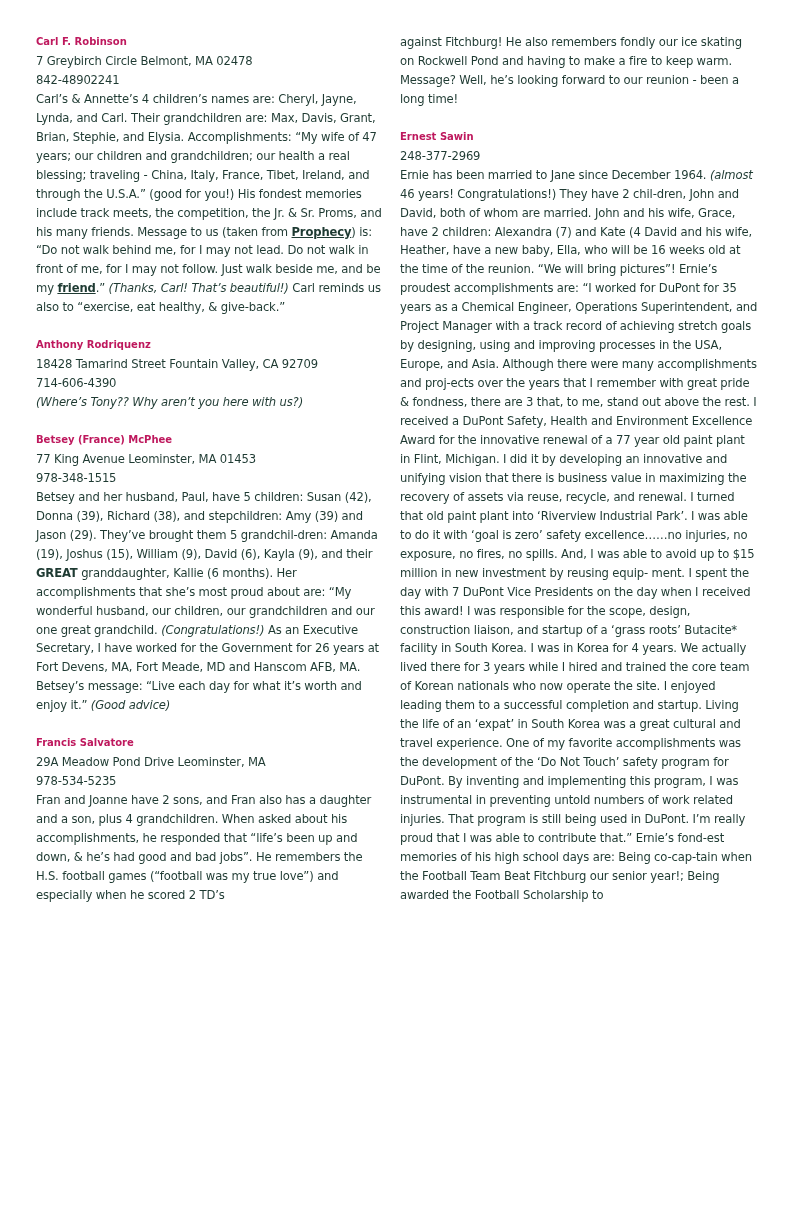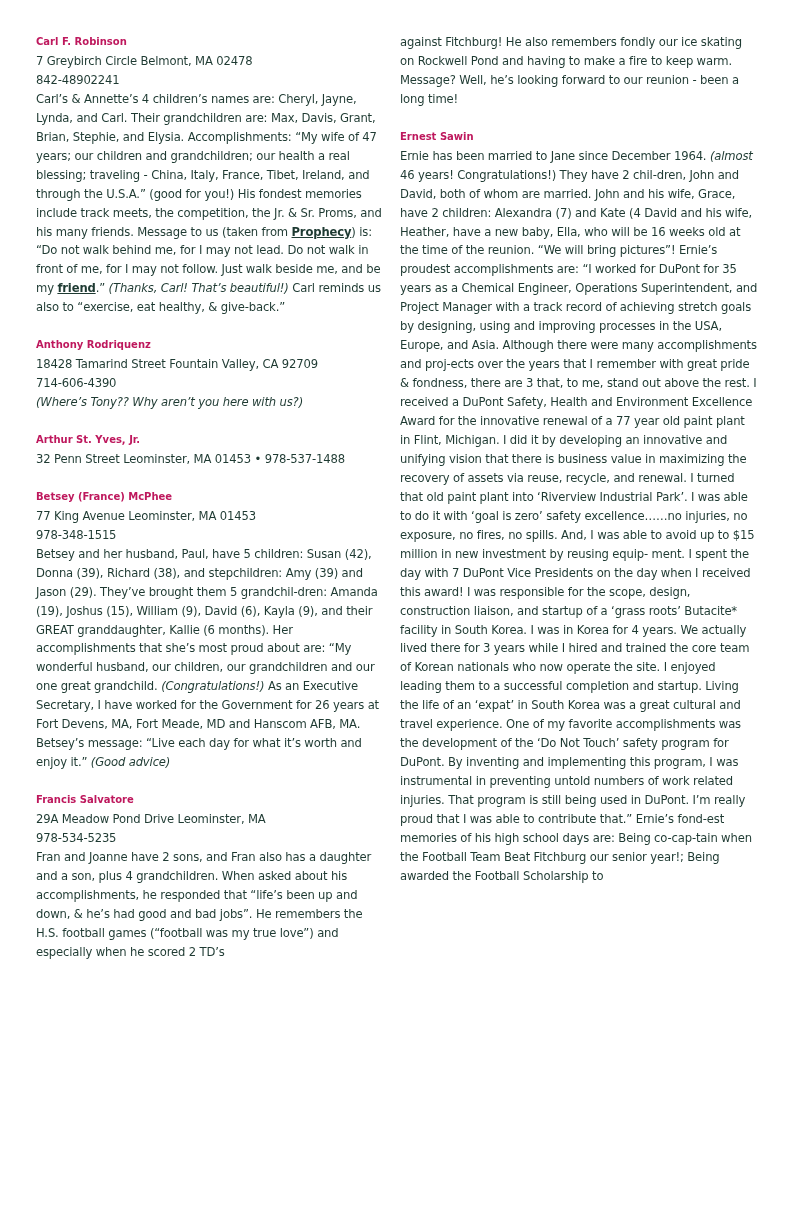--- a/index.html
+++ b/index.html
@@ -7,41 +7,37 @@
          font-family: "DejaVu Sans", "Liberation Sans", sans-serif; color: #1e3a32; }
   .col { position: absolute; top: 33px; font-size: 11.6px; line-height: 18.95px; letter-spacing: -0.15px; }
   .col-left { left: 36px; width: 352px; }
   .col-right { left: 400px; width: 358px; }
   .entry { margin: 0 0 18.95px 0; }
   .name { font-weight: bold; font-size: 10px; color: #be185d; letter-spacing: 0; }
   .line { display: block; }
   .para { display: block; }
   .it { font-style: italic; }
   .ul { text-decoration: underline; font-weight: bold; }
-  .b { font-weight: normal; }
+  .b { font-weight: bold; }
 </style>
 </head>
 <body>
 
 <div class="col col-left">
   <div class="entry">
     <span class="line name">Carl F. Robinson</span>
     <span class="line">7 Greybirch Circle Belmont, MA 02478</span>
     <span class="line">842-48902241</span>
     <span class="para"><span>Carl’s &amp; Annette’s 4 children’s names are: Cheryl, Jayne, Lynda, and Carl. Their grandchildren are: Max, Davis, Grant, Brian, Stephie, and Elysia. Accomplishments: “My wife of 47 years; our children and grandchildren; our health a real blessing; traveling - China, Italy, France, Tibet, Ireland, and through the U.S.A.” (good for you!) His fondest memories include track meets, the competition, the Jr. &amp; Sr. Proms, and his many friends. Message to us (taken from </span><span class="ul">Prophecy</span><span>) is: “Do not walk behind me, for I may not lead. Do not walk in front of me, for I may not follow. Just walk beside me, and be my </span><span class="ul">friend</span><span>.” </span><span class="it">(Thanks, Carl! That’s beautiful!)</span><span> Carl reminds us also to “exercise, eat healthy, &amp; give-back.”</span></span>
   </div>
   <div class="entry">
     <span class="line name">Anthony Rodriquenz</span>
     <span class="line">18428 Tamarind Street Fountain Valley, CA 92709</span>
     <span class="line">714-606-4390</span>
     <span class="para"><span class="it">(Where’s Tony?? Why aren’t you here with us?)</span></span>
-  </div>
-  <div class="entry">
-    <span class="line name">Arthur St. Yves, Jr.</span>
-    <span class="line">32 Penn Street Leominster, MA 01453 • 978-537-1488</span>
   </div>
   <div class="entry">
     <span class="line name">Betsey (France) McPhee</span>
     <span class="line">77 King Avenue Leominster, MA 01453</span>
     <span class="line">978-348-1515</span>
     <span class="para"><span>Betsey and her husband, Paul, have 5 children: Susan (42), Donna (39), Richard (38), and stepchildren: Amy (39) and Jason (29). They’ve brought them 5 grandchil-dren: Amanda (19), Joshus (15), William (9), David (6), Kayla (9), and their </span><span class="b">GREAT</span><span> granddaughter, Kallie (6 months). Her accomplishments that she’s most proud about are: “My wonderful husband, our children, our grandchildren and our one great grandchild. </span><span class="it">(Congratulations!)</span><span> As an Executive Secretary, I have worked for the Government for 26 years at Fort Devens, MA, Fort Meade, MD and Hanscom AFB, MA. Betsey’s message: “Live each day for what it’s worth and enjoy it.” </span><span class="it">(Good advice)</span></span>
   </div>
   <div class="entry">
     <span class="line name">Francis Salvatore</span>
     <span class="line">29A Meadow Pond Drive Leominster, MA</span>
@@ -49,15 +45,16 @@
     <span class="para"><span>Fran and Joanne have 2 sons, and Fran also has a daughter and a son, plus 4 grandchildren. When asked about his accomplishments, he responded that “life’s been up and down, &amp; he’s had good and bad jobs”. He remembers the H.S. football games (“football was my true love”) and especially when he scored 2 TD’s</span></span>
   </div>
 </div>
 
 <div class="col col-right">
   <div class="entry">
     <span class="para">against Fitchburg! He also remembers fondly our ice skating on Rockwell Pond and having to make a fire to keep warm. Message? Well, he’s looking forward to our reunion - been a long time!</span>
   </div>
   <div class="entry">
     <span class="line name">Ernest Sawin</span>
+    <span class="line">248-377-2969</span>
     <span class="para"><span>Ernie has been married to Jane since December 1964. </span><span class="it">(almost</span><span> 46 years! Congratulations!) They have 2 chil-dren, John and David, both of whom are married. John and his wife, Grace, have 2 children: Alexandra (7) and Kate (4 David and his wife, Heather, have a new baby, Ella, who will be 16 weeks old at the time of the reunion. “We will bring pictures”! Ernie’s proudest accomplishments are: “I worked for DuPont for 35 years as a Chemical Engineer, Operations Superintendent, and Project Manager with a track record of achieving stretch goals by designing, using and improving processes in the USA, Europe, and Asia. Although there were many accomplishments and proj-ects over the years that I remember with great pride &amp; fondness, there are 3 that, to me, stand out above the rest. I received a DuPont Safety, Health and Environment Excellence Award for the innovative renewal of a 77 year old paint plant in Flint, Michigan. I did it by developing an innovative and unifying vision that there is business value in maximizing the recovery of assets via reuse, recycle, and renewal. I turned that old paint plant into ‘Riverview Industrial Park’. I was able to do it with ‘goal is zero’ safety excellence……no injuries, no exposure, no fires, no spills. And, I was able to avoid up to $15 million in new investment by reusing equip- ment. I spent the day with 7 DuPont Vice Presidents on the day when I received this award! I was responsible for the scope, design, construction liaison, and startup of a ‘grass roots’ Butacite* facility in South Korea. I was in Korea for 4 years. We actually lived there for 3 years while I hired and trained the core team of Korean nationals who now operate the site. I enjoyed leading them to a successful completion and startup. Living the life of an ‘expat’ in South Korea was a great cultural and travel experience. One of my favorite accomplishments was the development of the ‘Do Not Touch’ safety program for DuPont. By inventing and implementing this program, I was instrumental in preventing untold numbers of work related injuries. That program is still being used in DuPont. I’m really proud that I was able to contribute that.” Ernie’s fond-est memories of his high school days are: Being co-cap-tain when the Football Team Beat Fitchburg our senior year!; Being awarded the Football Scholarship to</span></span>
   </div>
 </div>
 
 </body></html>

